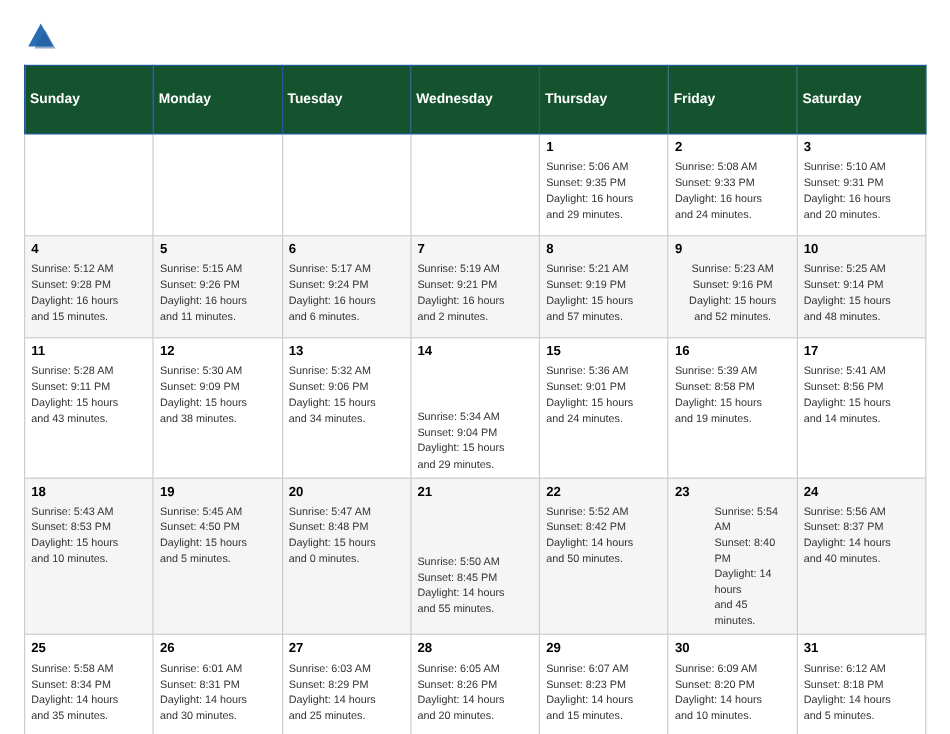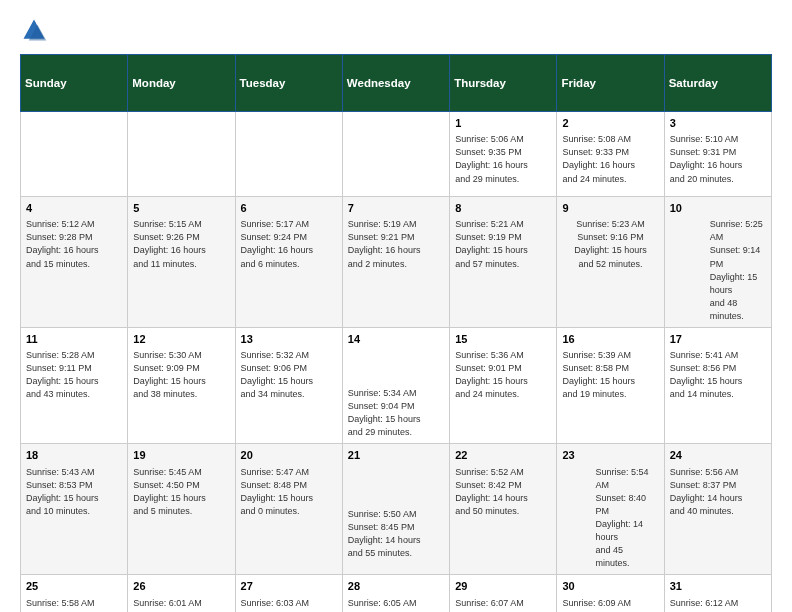--- a/index.html
+++ b/index.html
@@ -201,21 +201,21 @@
           </td>
           <td>
             <span class="day-num">9</span>
             <div class="cell-info" style="white-space: pre-line; text-align: center;">Sunrise: 5:23 AM
 Sunset: 9:16 PM
 Daylight: 15 hours
 and 52 minutes.</div>
           </td>
           <td>
             <span class="day-num">10</span>
-            <div class="cell-info" style="white-space: pre-line; margin-left: 40px;">Sunrise: 5:25 AM
+            <div class="cell-info" style="white-space: pre-line;">Sunrise: 5:25 AM
 Sunset: 9:14 PM
 Daylight: 15 hours
 and 48 minutes.</div>
           </td>
         </tr>
         <tr>
           <td>
             <span class="day-num">11</span>
             <div class="cell-info" style="white-space: pre-line;">Sunrise: 5:28 AM
 Sunset: 9:11 PM

